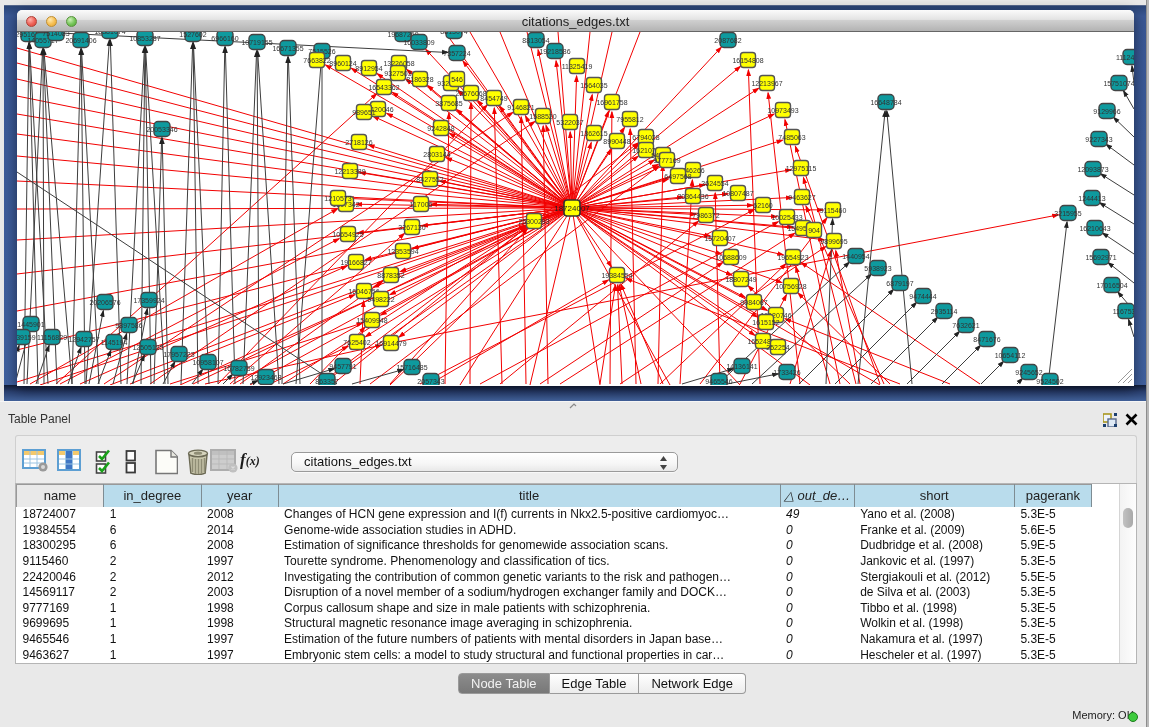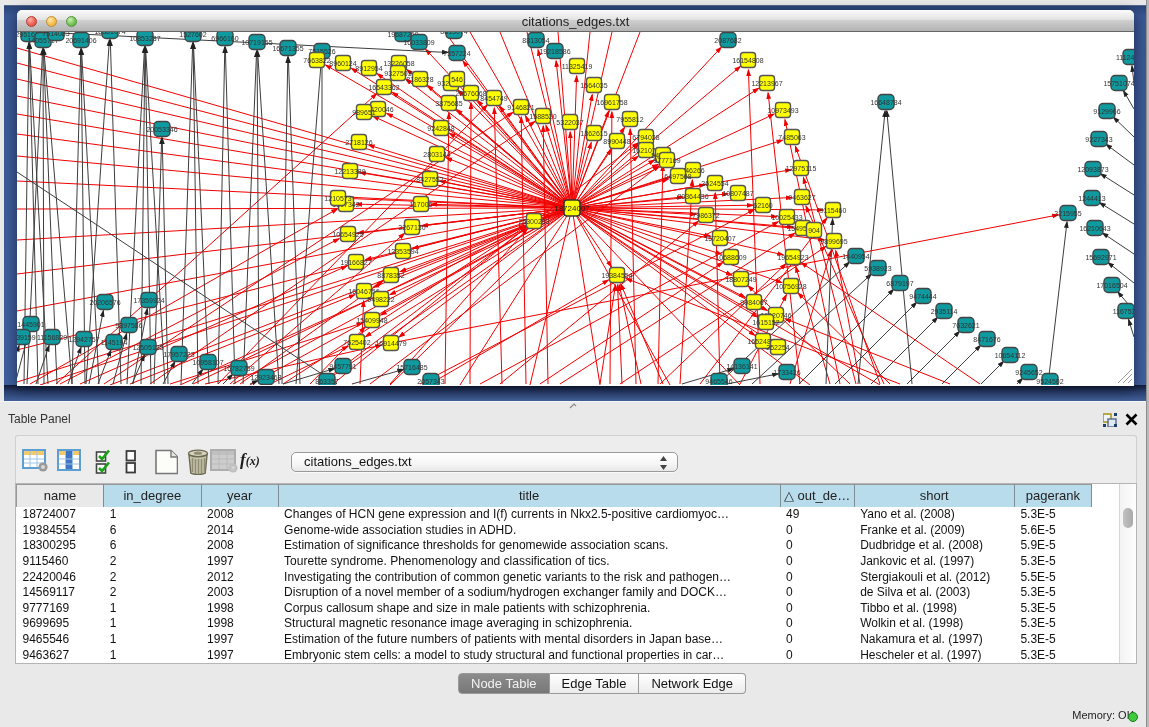--- a/index.html
+++ b/index.html
@@ -23,21 +23,21 @@
   border:1px solid #cfcfcf; border-bottom:none; border-radius:3px 3px 0 0; }
 .ticon { position:absolute; top:13px; }
 #combo { position:absolute; left:275px; top:16px; width:387px; height:20px; border:1px solid #9a9a9a; border-radius:5px;
   background:linear-gradient(180deg,#ffffff 0,#f6f6f6 60%,#e8e8e8 100%); font-size:13px; color:#111; line-height:18px; padding-left:12px;
   box-shadow:0 1px 1px rgba(255,255,255,.7); }
 table { border-collapse:collapse; table-layout:fixed; width:1076px; font-size:12px; }
 th { height:22px; font-weight:normal; font-size:13px; color:#222; background:#b9dcec; border-right:1px solid #7e8c93; border-top:1px solid #999; }
 th.c0 { background:#e9e9e9; border-left:1px solid #999; }
 td { height:15.6px; padding:0 0 0 6px; color:#111; white-space:nowrap; overflow:hidden; text-overflow:ellipsis; }
 .c0 { width:86px; } .c1 { width:96px; } .c2 { width:76px; } .c3 { width:495px; }
-.c4 { width:73px; } .c5 { width:158px;margin-left:16px; } .c6 { width:76px; }
+.c4 { width:73px;font-style:italic; } .c5 { width:158px;margin-left:16px; } .c6 { width:76px; }
 #tabs { position:absolute; left:430px; top:238px; height:21px; display:flex; font-size:13px; }
 #tabs div { padding:2px 12px 0; border:1px solid #9a9a9a; border-left:none; background:linear-gradient(180deg,#fff,#ececec); color:#111; }
 #tabs div:first-child { border-left:1px solid #9a9a9a; border-radius:4px 0 0 4px;
   background:linear-gradient(180deg,#8c8c8c,#787878); color:#f2f2f2; }
 #tabs div:last-child { border-radius:0 4px 4px 0; }
 #status { position:absolute; right:15px; bottom:6px; font-size:11px; color:#222; }
 #memdot { position:absolute; right:11px; bottom:5px; width:10px; height:10px; border-radius:50%; background:#3ecb3e; border:1.5px solid #1e7d1e; }
 #rstrip { position:absolute; right:0; top:0; width:3px; height:727px; background:#b9b9b9; border-left:1px solid #8d8d8d; }
 </style></head>
 <body>

